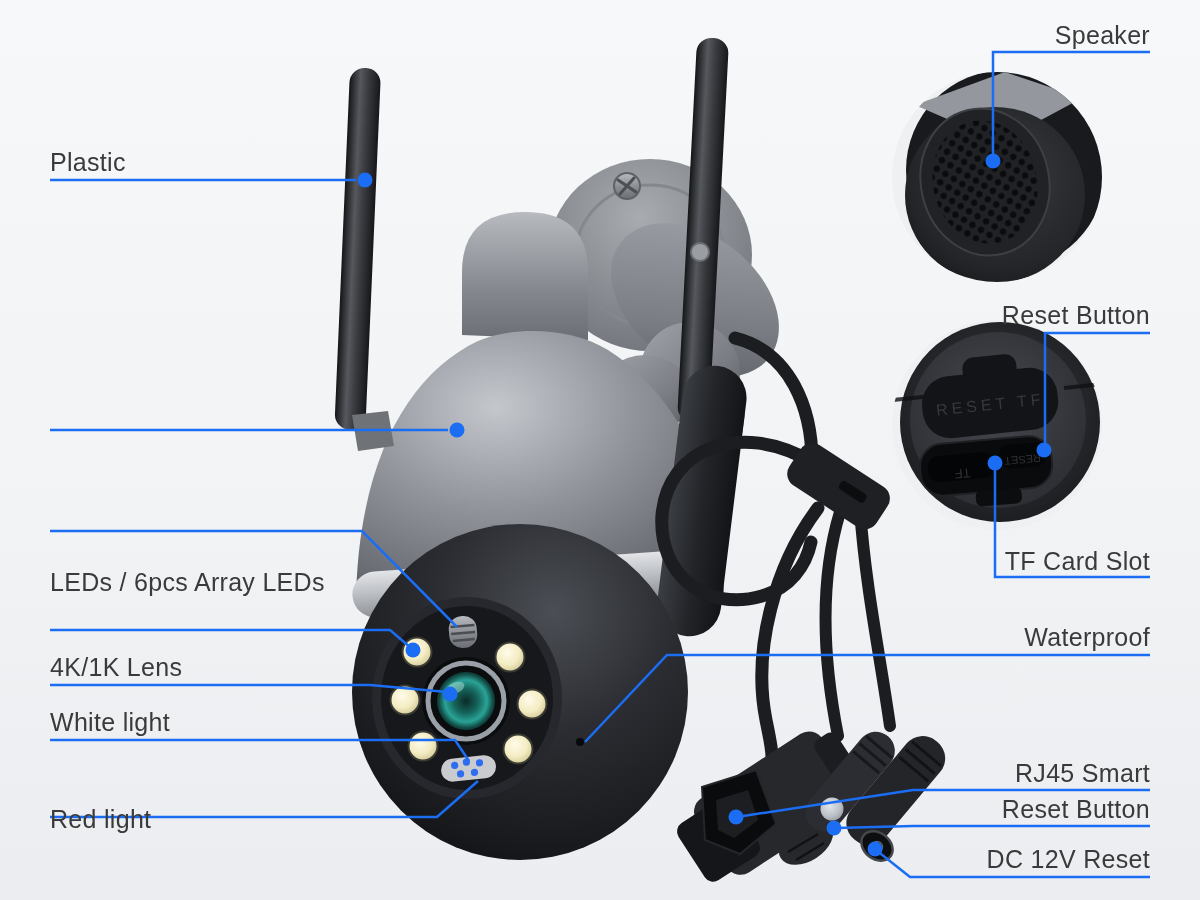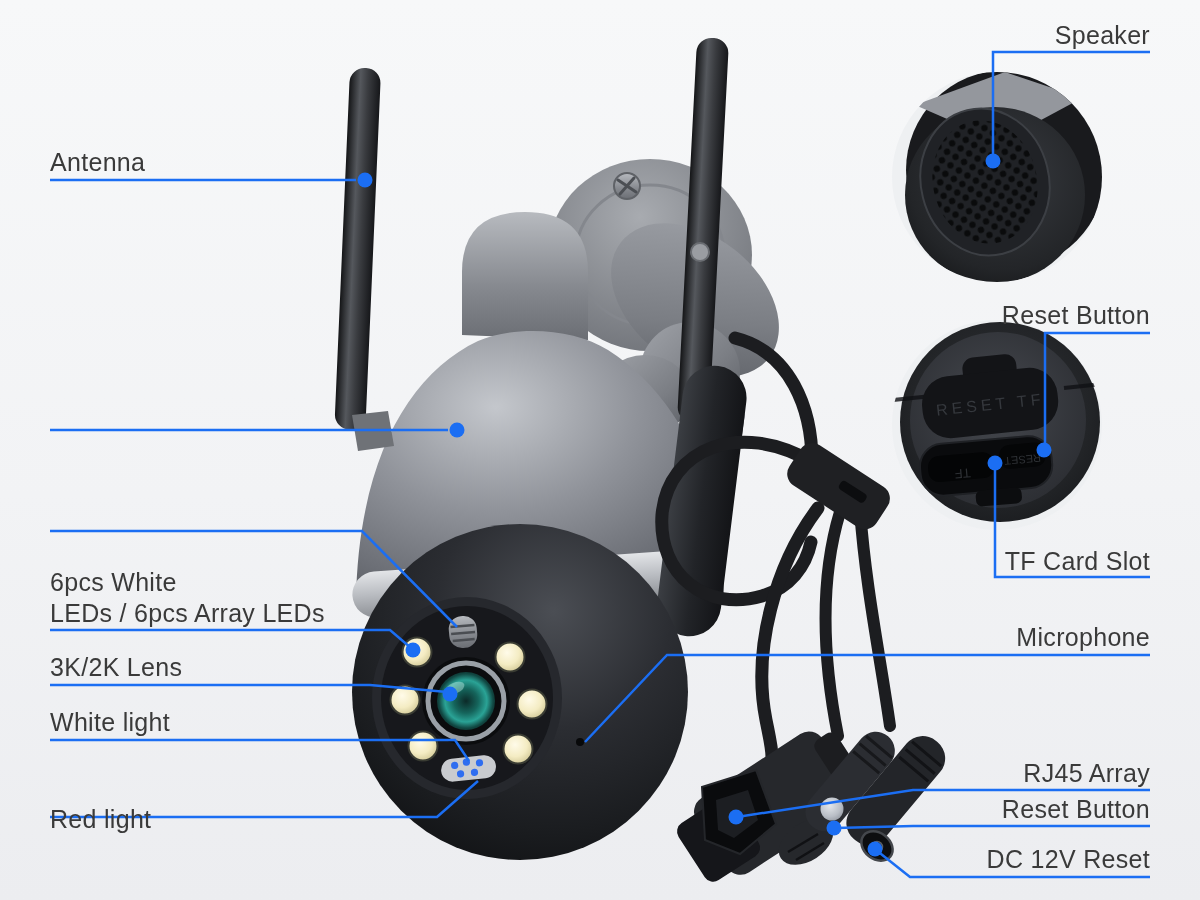--- a/index.html
+++ b/index.html
@@ -282,30 +282,29 @@
     <circle cx="450" cy="694" r="7.5"></circle>
     <circle cx="993" cy="161" r="7.5"></circle>
     <circle cx="1044" cy="450" r="7.5"></circle>
     <circle cx="995" cy="463" r="7.5"></circle>
     <circle cx="736" cy="817" r="7.5"></circle>
     <circle cx="834" cy="828" r="7.5"></circle>
     <circle cx="875" cy="849" r="7.5"></circle>
   </g>
 </svg>
 
-<div class="label" style="left:50px;top:147px">Antenna</div>
+<div class="label" style="left:50px;top:147px">Plastic</div>
 <div class="label" style="left:50px;top:567px">
-  <div>6pcs White</div>
   <div>LEDs / 6pcs Array LEDs</div>
 </div>
-<div class="label" style="left:50px;top:652px">3K/2K Lens</div>
+<div class="label" style="left:50px;top:652px">4K/1K Lens</div>
 <div class="label" style="left:50px;top:707px">White light</div>
 <div class="label" style="left:50px;top:804px">Red light</div>
 
 <div class="label right" style="right:50px;top:20px">Speaker</div>
 <div class="label right" style="right:50px;top:300px">Reset Button</div>
 <div class="label right" style="right:50px;top:546px">TF Card Slot</div>
-<div class="label right" style="right:50px;top:622px">Microphone</div>
-<div class="label right" style="right:50px;top:758px">RJ45 Array</div>
+<div class="label right" style="right:50px;top:622px">Waterproof</div>
+<div class="label right" style="right:50px;top:758px">RJ45 Smart</div>
 <div class="label right" style="right:50px;top:794px">Reset Button</div>
 <div class="label right" style="right:50px;top:844px">DC 12V Reset</div>
 
 </div>
 
 </body></html>

